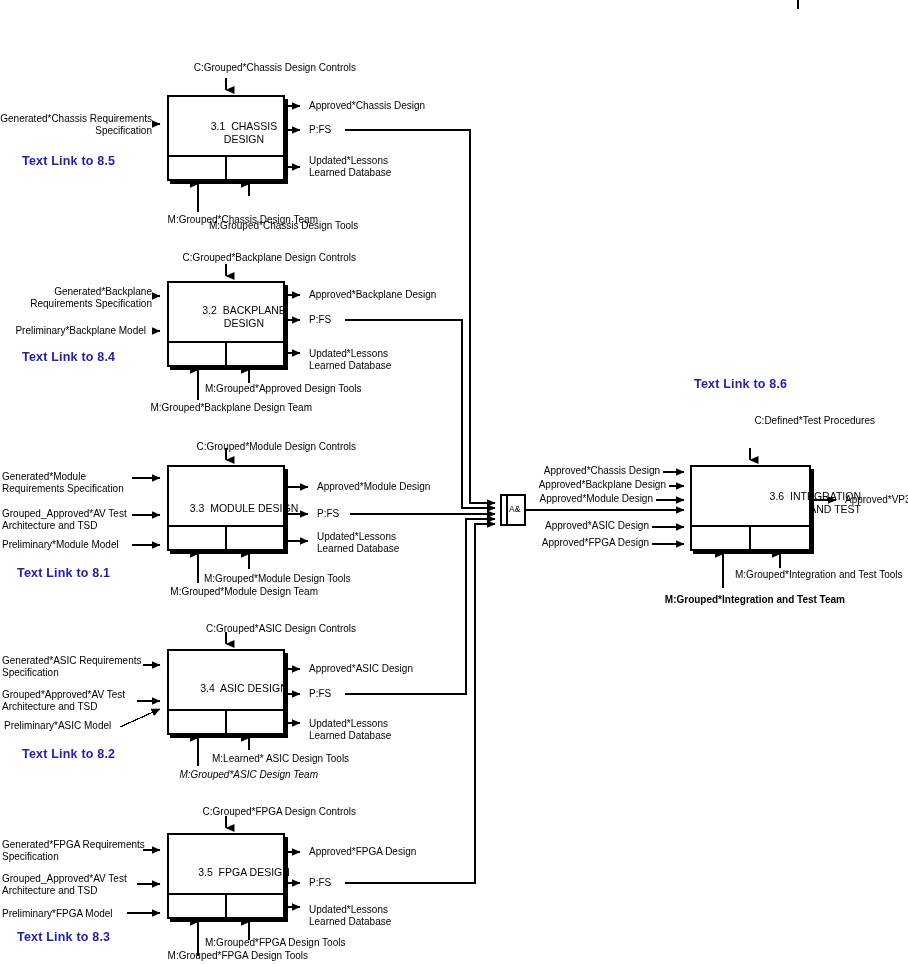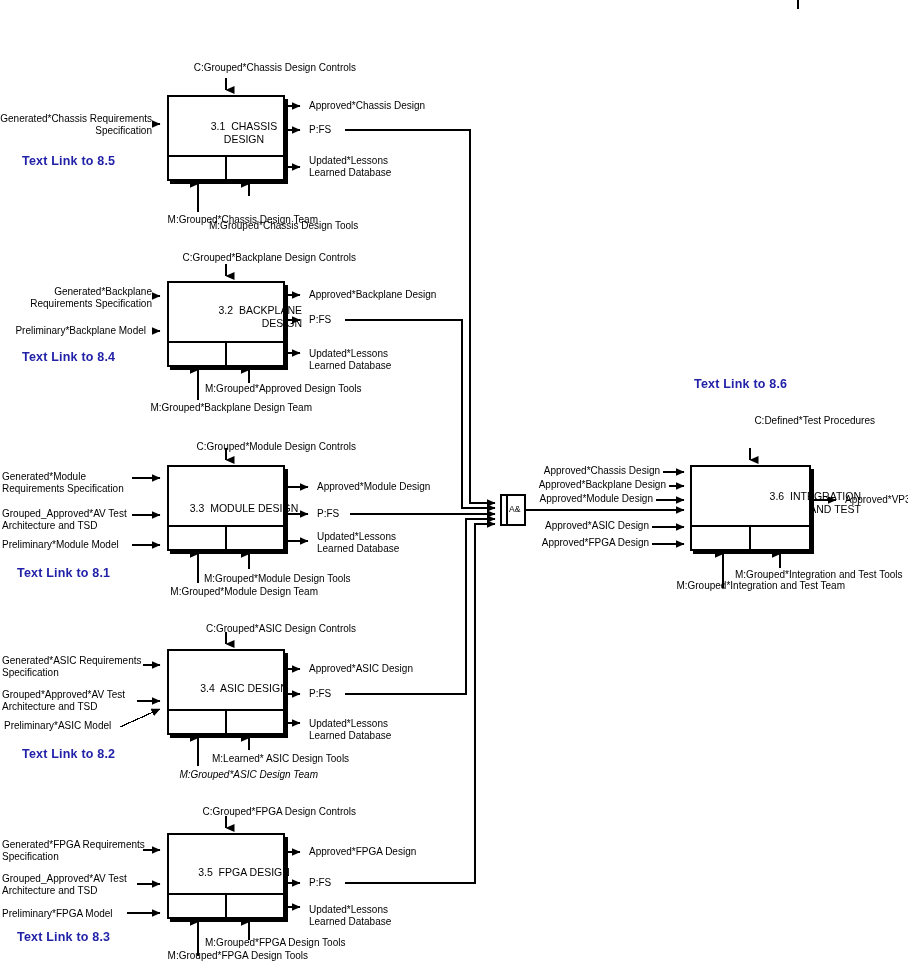--- a/index.html
+++ b/index.html
@@ -128,21 +128,21 @@
       <line x1="810" y1="500" x2="836" y2="500" marker-end="url(#ah)"></line>
       <line x1="723" y1="588" x2="723" y2="554" marker-end="url(#ahu)"></line>
       <line x1="780" y1="568" x2="780" y2="554" marker-end="url(#ahu)"></line>
 
       <line x1="798" y1="0" x2="798" y2="9"></line>
     </g>
   </svg>
 
   <div class="boxtitle" style="left:168px;top:120px;width:116px;">3.1  CHASSIS
 DESIGN</div>
-  <div class="boxtitle" style="left:168px;top:304px;width:116px;text-align:right;">3.2  BACKPLANE
+  <div class="boxtitle" style="left:168px;top:304px;width:116px;">3.2  BACKPLANE
 DESIGN</div>
   <div class="boxtitle" style="left:163px;top:502px;width:126px;">3.3  MODULE DESIGN</div>
   <div class="boxtitle" style="left:168px;top:682px;width:116px;">3.4  ASIC DESIGN</div>
   <div class="boxtitle" style="left:168px;top:866px;width:116px;">3.5  FPGA DESIGN</div>
   <div class="boxtitle" style="left:724px;top:490px;width:119px;text-align:right;">3.6  INTEGRATION
 AND TEST</div>
   <div class="jtxt" style="left:509px;top:504px;">A&amp;</div>
 
   <div class="lbl c" style="left:96px;top:62px;width:260px;">C:Grouped*Chassis Design Controls</div>
   <div class="lbl r" style="left:-2px;top:113px;width:154px;">Generated*Chassis Requirements
@@ -209,17 +209,17 @@
   <div class="lbl" style="left:205px;top:937px;">M:Grouped*FPGA Design Tools</div>
   <div class="tlink" style="left:17px;top:930px;">Text Link to 8.3</div>
 
   <div class="lbl c" style="left:625px;top:415px;width:250px;">C:Defined*Test Procedures</div>
   <div class="lbl r" style="left:470px;top:465px;width:190px;">Approved*Chassis Design</div>
   <div class="lbl r" style="left:470px;top:479px;width:196px;">Approved*Backplane Design</div>
   <div class="lbl r" style="left:470px;top:493px;width:183px;">Approved*Module Design</div>
   <div class="lbl r" style="left:470px;top:520px;width:179px;">Approved*ASIC Design</div>
   <div class="lbl r" style="left:470px;top:537px;width:179px;">Approved*FPGA Design</div>
   <div class="lbl" style="left:845px;top:494px;">Approved*VP3</div>
-  <div class="lbl c" style="left:605px;top:580px;width:240px;">M:Grouped*Integration and Test Team</div>
+  <div class="lbl c" style="left:605px;top:594px;width:240px;font-weight:bold;">M:Grouped*Integration and Test Team</div>
   <div class="lbl" style="left:735px;top:569px;">M:Grouped*Integration and Test Tools</div>
   <div class="tlink" style="left:694px;top:377px;">Text Link to 8.6</div>
 
 </div>
 
 </body></html>

